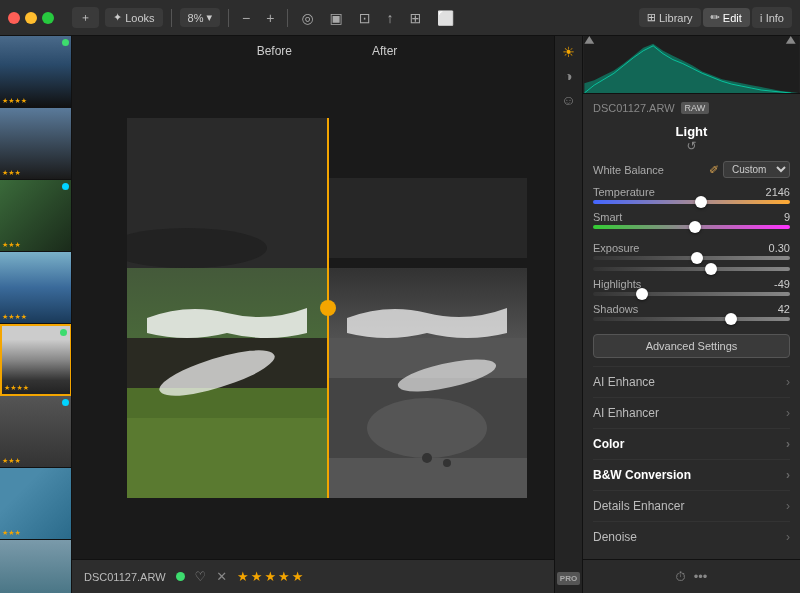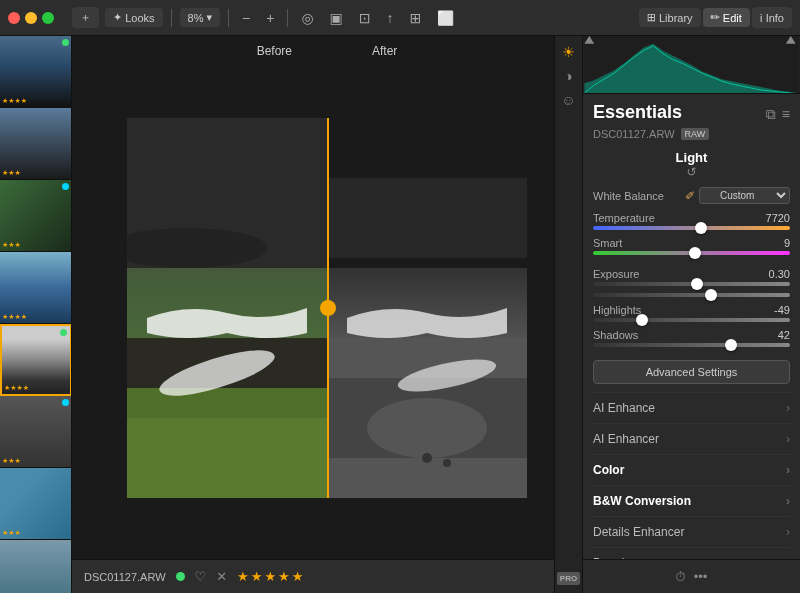--- a/index.html
+++ b/index.html
@@ -235,21 +235,21 @@
     
     .wb-row {
       display: flex;
       align-items: center;
       justify-content: space-between;
       margin-bottom: 8px;
     }
     .wb-label { color: #aaa; font-size: 11px; }
     .wb-right { display: flex; align-items: center; gap: 4px; color: #ccc; font-size: 11px; }
     .wb-picker { color: #d4a050; font-size: 12px; }
-    .wb-dropdown { background: #3a3a3a; border: 1px solid #555; color: #ccc; font-size: 10px; border-radius: 3px; padding: 1px 16px; cursor: pointer; }
+    .wb-dropdown { background: #3a3a3a; border: 1px solid #555; color: #ccc; font-size: 10px; border-radius: 3px; padding: 1px 4px; cursor: pointer; }
 
     .slider-track {
       width: 100%;
       height: 4px;
       border-radius: 2px;
       position: relative;
       cursor: pointer;
     }
     .slider-thumb {
       position: absolute;
@@ -451,27 +451,20 @@
         <path d="M0,58 L10,50 L20,44 L30,38 L40,30 L50,22 L60,15 L70,10 L80,18 L90,24 L100,28 L110,33 L120,38 L130,42 L140,46 L150,49 L160,51 L170,53 L180,55 L190,56 L200,57 L210,58" fill="none" stroke="#00ffcc" stroke-width="1" opacity="0.6"></path>
 
         <polygon points="5,0 10,8 0,8" fill="#888"></polygon>
         <polygon points="210,0 215,8 205,8" fill="#888"></polygon>
       </svg>
     </div>
 
     <div class="panel-content">
 
       
-      <div style="display:flex;align-items:center;justify-content:space-between;margin-bottom:2px">
-        <div class="essentials-title">Essentials</div>
-        <div style="display:flex;gap:6px">
-          <span style="color:#888;font-size:14px;cursor:pointer">⧉</span>
-          <span style="color:#888;font-size:14px;cursor:pointer">≡</span>
-        </div>
-      </div>
 
       <div class="file-label">
         <span>DSC01127.ARW</span>
         <span class="raw-badge">RAW</span>
       </div>
 
       
       <div class="section-header">
         <span class="section-title">Light</span>
         <span class="reset-icon">↺</span>
@@ -487,21 +480,21 @@
             <option>Auto</option>
             <option>Daylight</option>
           </select>
         </div>
       </div>
 
       
       <div class="control-row">
         <div class="ctrl-label-row">
           <span class="ctrl-label">Temperature</span>
-          <span class="ctrl-value">7720</span>
+          <span class="ctrl-value">2146</span>
         </div>
         <div class="slider-track temp-track" style="position:relative;height:4px;border-radius:2px;">
           <div class="slider-thumb" style="left:55%"></div>
         </div>
       </div>
 
       
       <div class="control-row">
         <div class="ctrl-label-row">
           <span class="ctrl-label">Smart</span>

